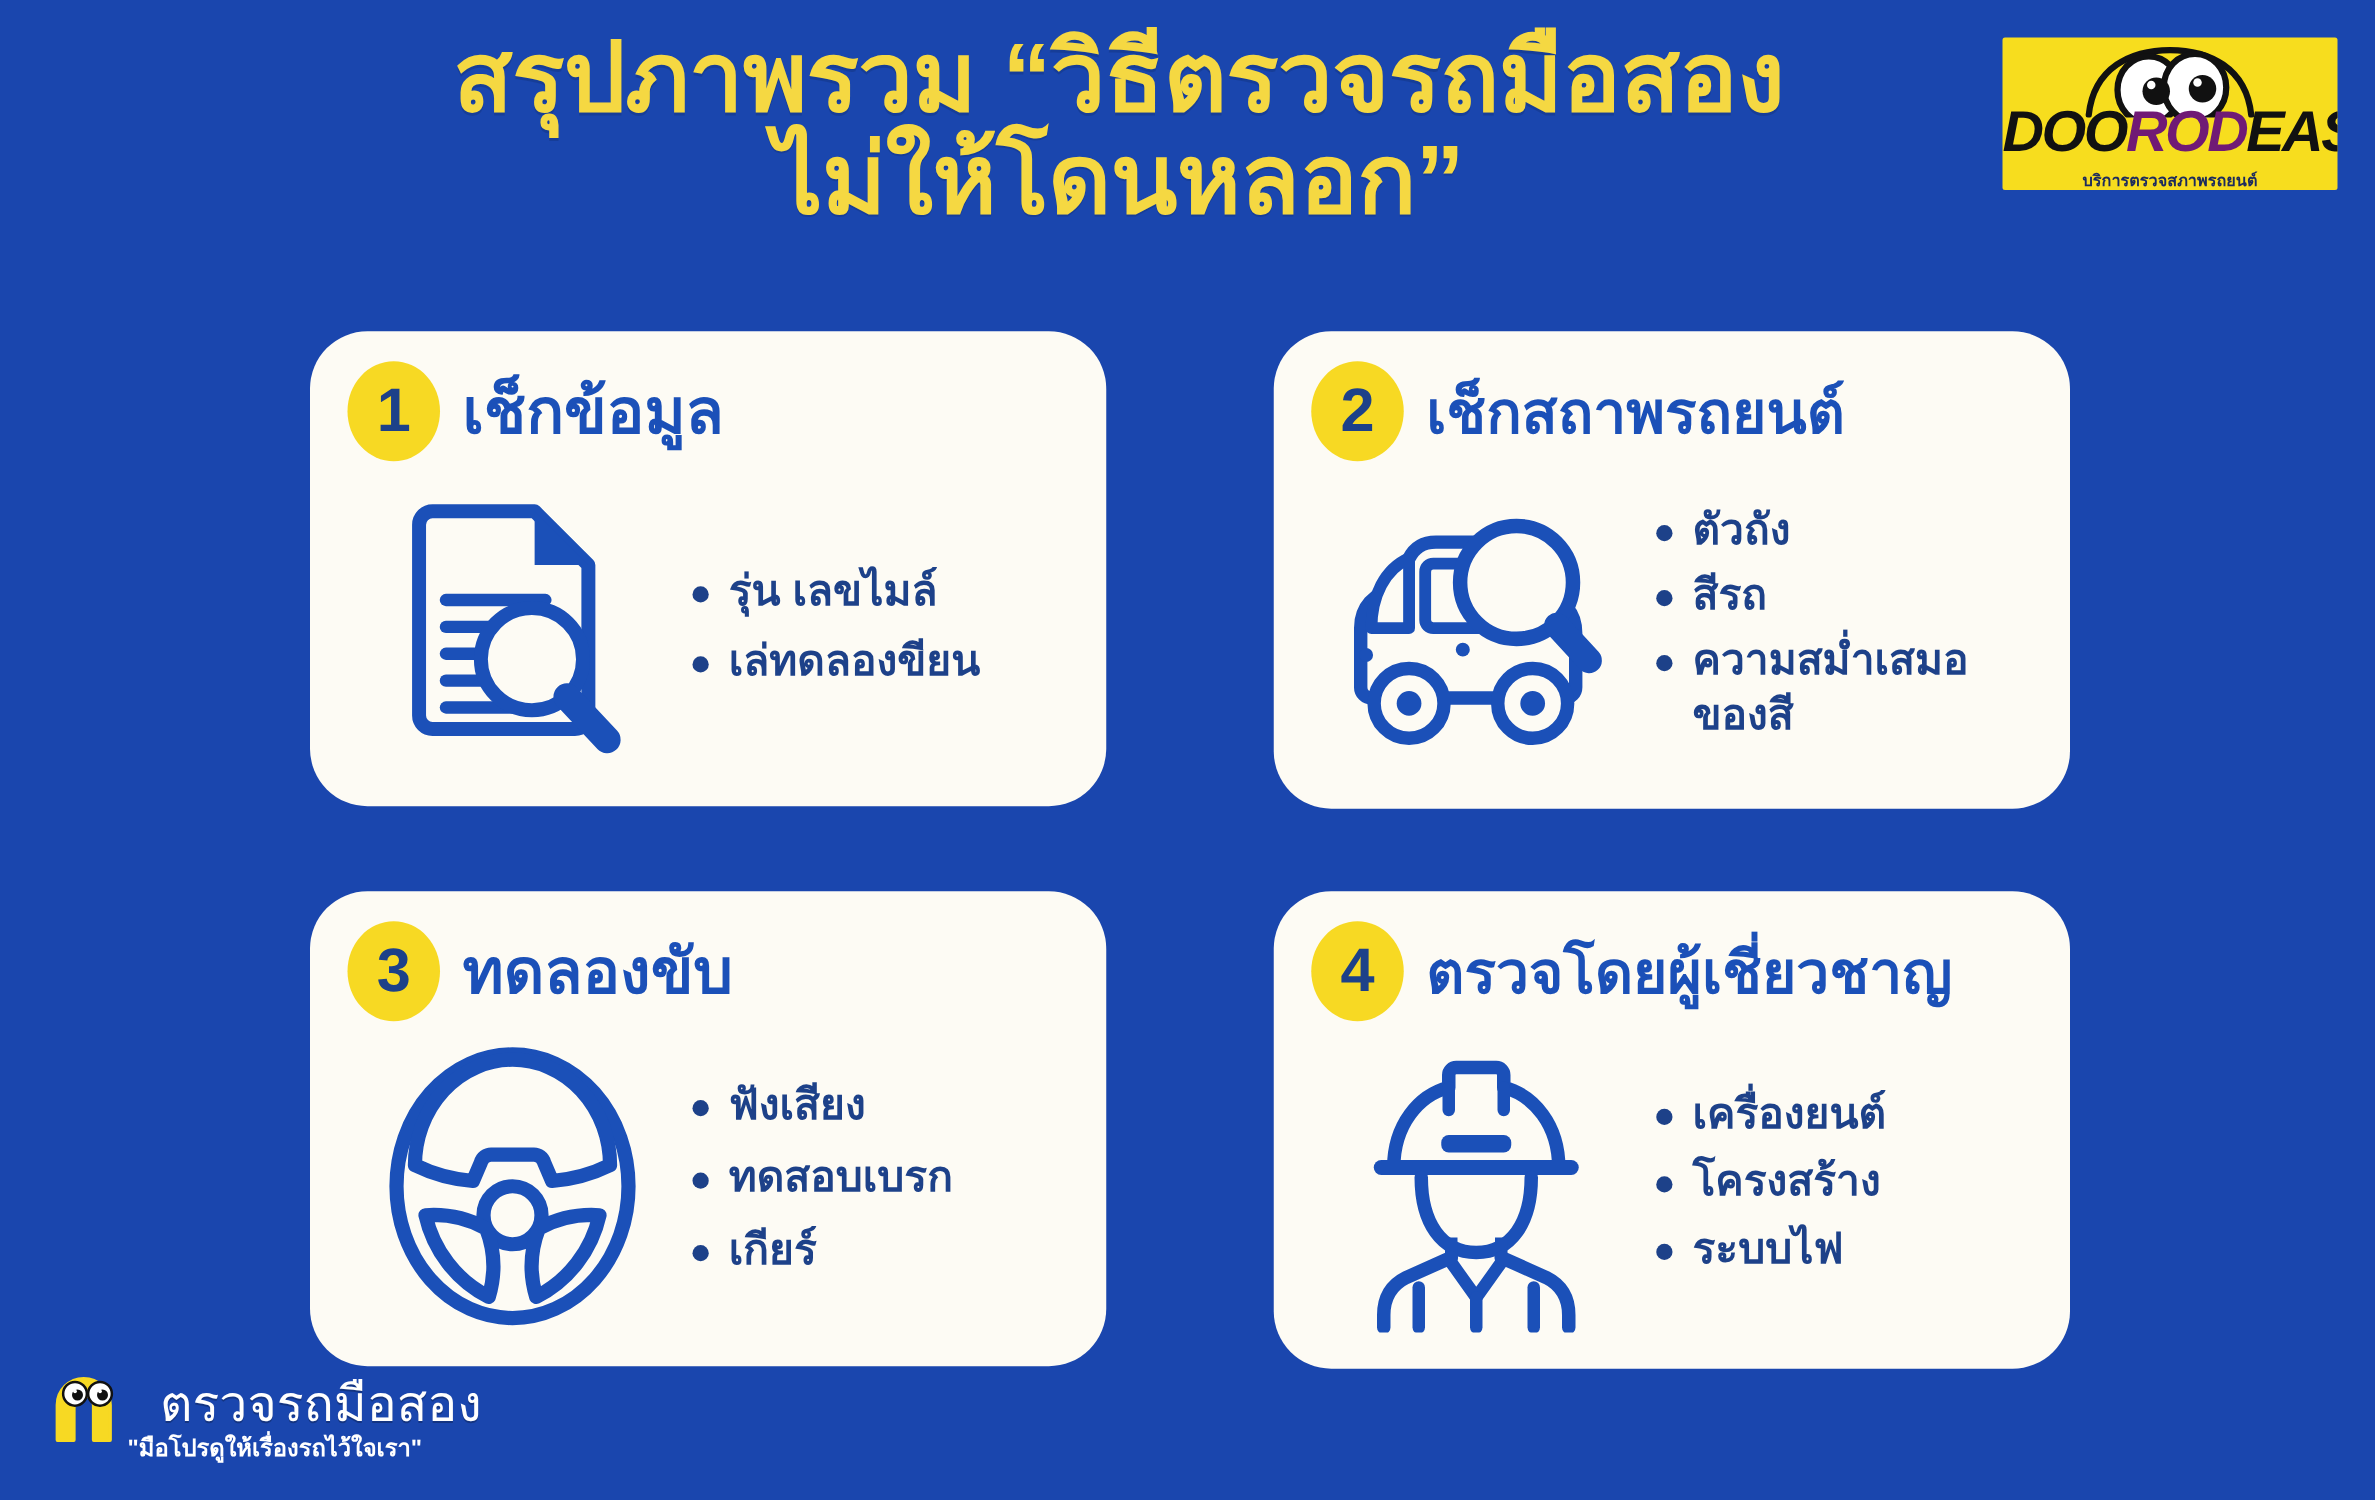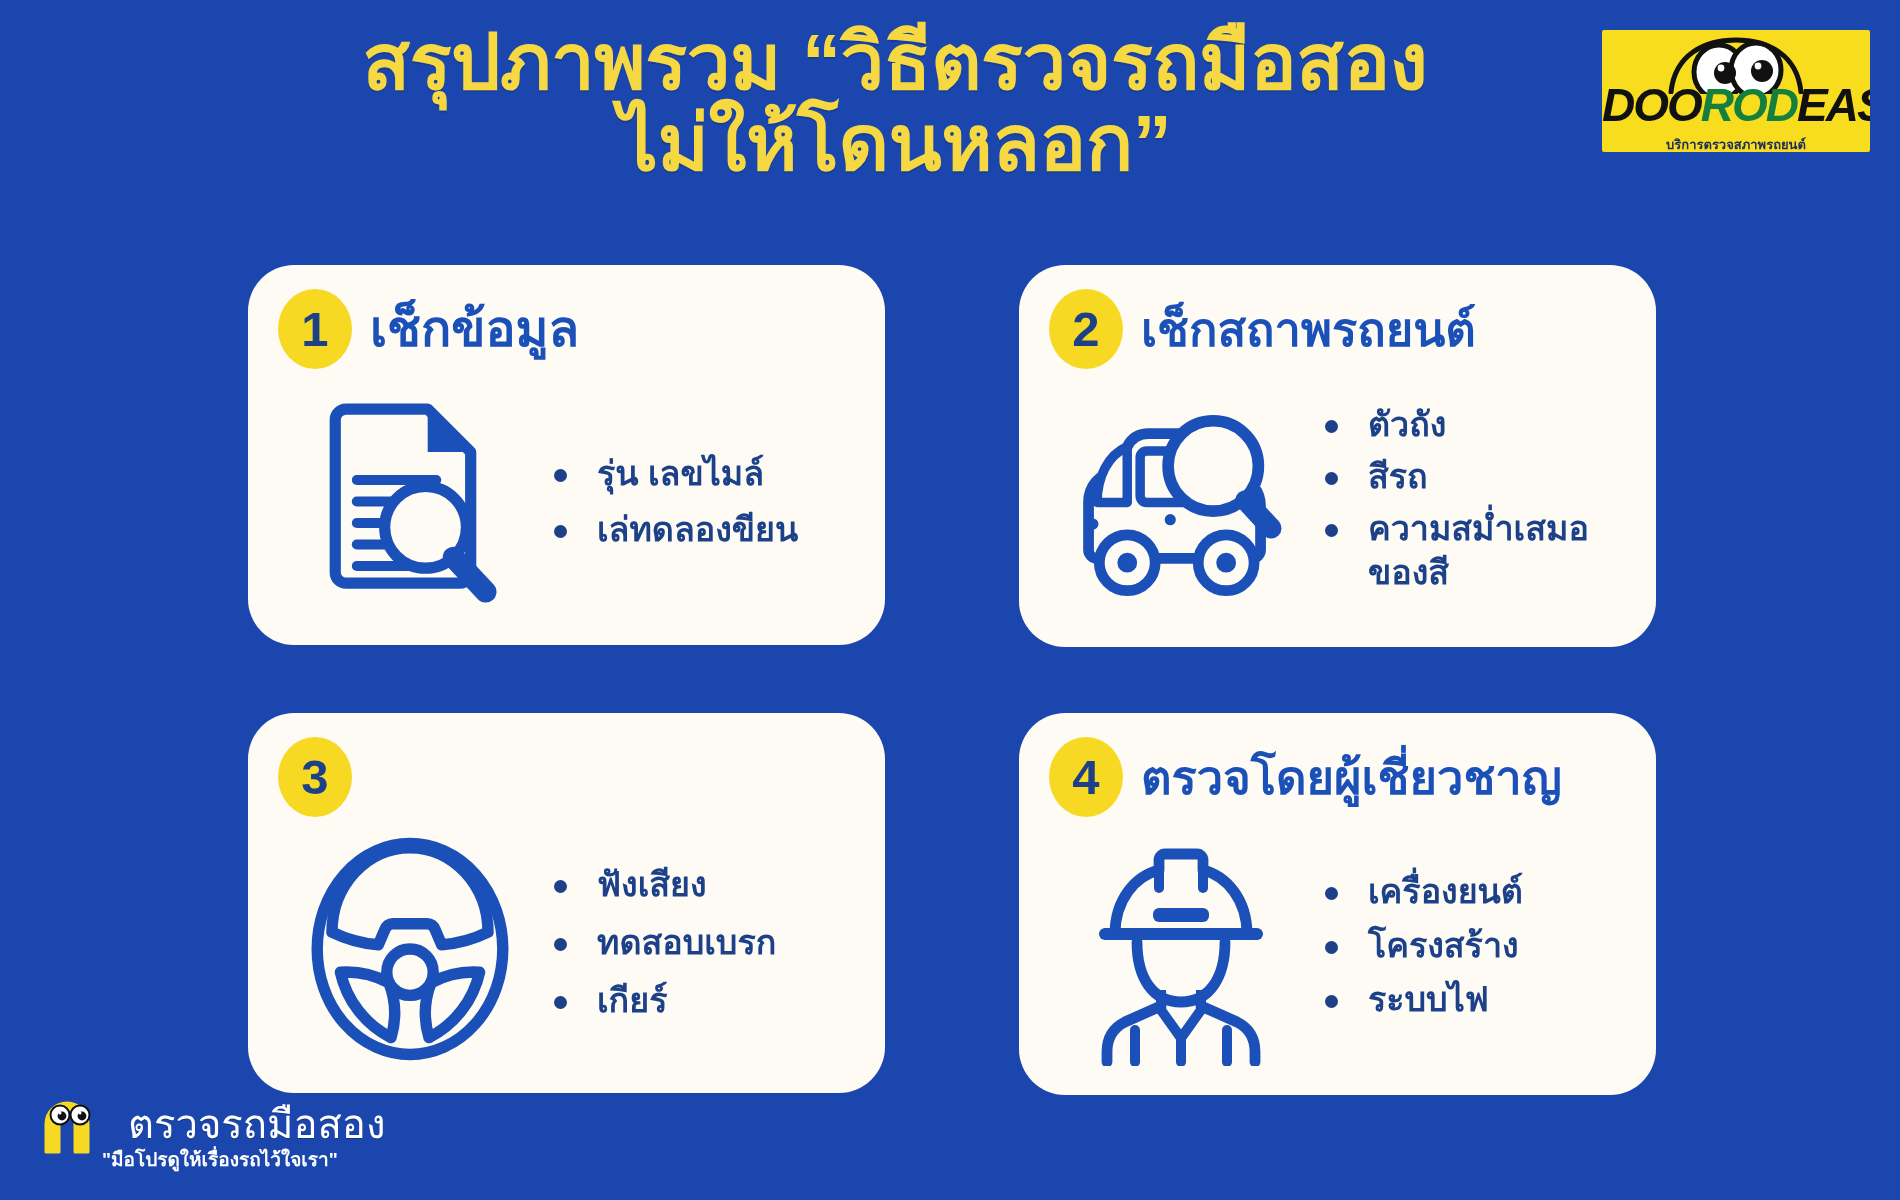--- a/index.html
+++ b/index.html
@@ -43,21 +43,21 @@
   }
   .brand-word{
     position:absolute; left:0; top:52px; width:100%;
     text-align:center;
     font-size:46px; font-weight:bold; font-style:italic;
     letter-spacing:-2px;
     color:#111111;
     line-height:1;
     white-space:nowrap;
   }
-  .brand-word .mid{ color:#15803d; }
+  .brand-word .mid{ color:#701a75; }
   .brand-sub{
     position:absolute; left:0; top:104px; width:100%;
     text-align:center;
     font-size:13px; color:#1C2B5E; font-weight:600;
     white-space:nowrap;
   }
 
   
   .grid{
     position:absolute; left:248px; top:265px;
@@ -107,21 +107,21 @@
     flex:0 0 280px;
     height:100%;
     display:flex; align-items:center; justify-content:center;
   }
   .bullets{
     flex:1 1 auto;
     padding-left:4px;
     padding-right:6px;
   }
   .bullet{
-    display:flex; align-items:flex-start; gap:30px;
+    display:flex; align-items:flex-start; gap:16px;
     color:#1D4189;
     font-weight:bold;
     font-size:34px;
     line-height:1.30;
     margin-bottom:12px;
   }
   .bullet:last-child{ margin-bottom:0; }
   .dot{
     flex:0 0 auto;
     width:13px; height:13px; border-radius:50%;
@@ -248,20 +248,21 @@
           <span class="dot"></span>
           <span>ความสม่ำเสมอของสี</span>
         </div>
       </div>
     </div>
   </div>
 
   <div class="card" id="card-3">
     <div class="card-head">
       <div class="badge">3</div>
+      <div class="card-title">ทดลองขับ</div>
     </div>
     <div class="card-body">
       <div class="icon-wrap">
         <svg width="212" height="232" viewBox="0 0 100 110">
           <ellipse cx="50" cy="55" rx="44" ry="50" fill="none" stroke="#1B50B8" stroke-width="5.4"></ellipse>
           <path d="M13 47 a37 40 0 0 1 74 0 a60 60 0 0 1 -22 6 l-3 -7 a4 4 0 0 0 -4 -3 h-16 a4 4 0 0 0 -4 3 l-3 7 a60 60 0 0 1 -22 -6 z" fill="none" stroke="#1B50B8" stroke-width="5.4" stroke-linejoin="round"></path>
           <circle cx="50" cy="66" r="11" fill="none" stroke="#1B50B8" stroke-width="5.4"></circle>
           <path d="M40 71 a42 42 0 0 0 -23 -5 a46 46 0 0 0 24 31 a40 40 0 0 0 -1 -26 z" fill="none" stroke="#1B50B8" stroke-width="5.4" stroke-linejoin="round"></path>
           <path d="M60 71 a42 42 0 0 1 23 -5 a46 46 0 0 1 -24 31 a40 40 0 0 1 1 -26 z" fill="none" stroke="#1B50B8" stroke-width="5.4" stroke-linejoin="round"></path>
         </svg>

